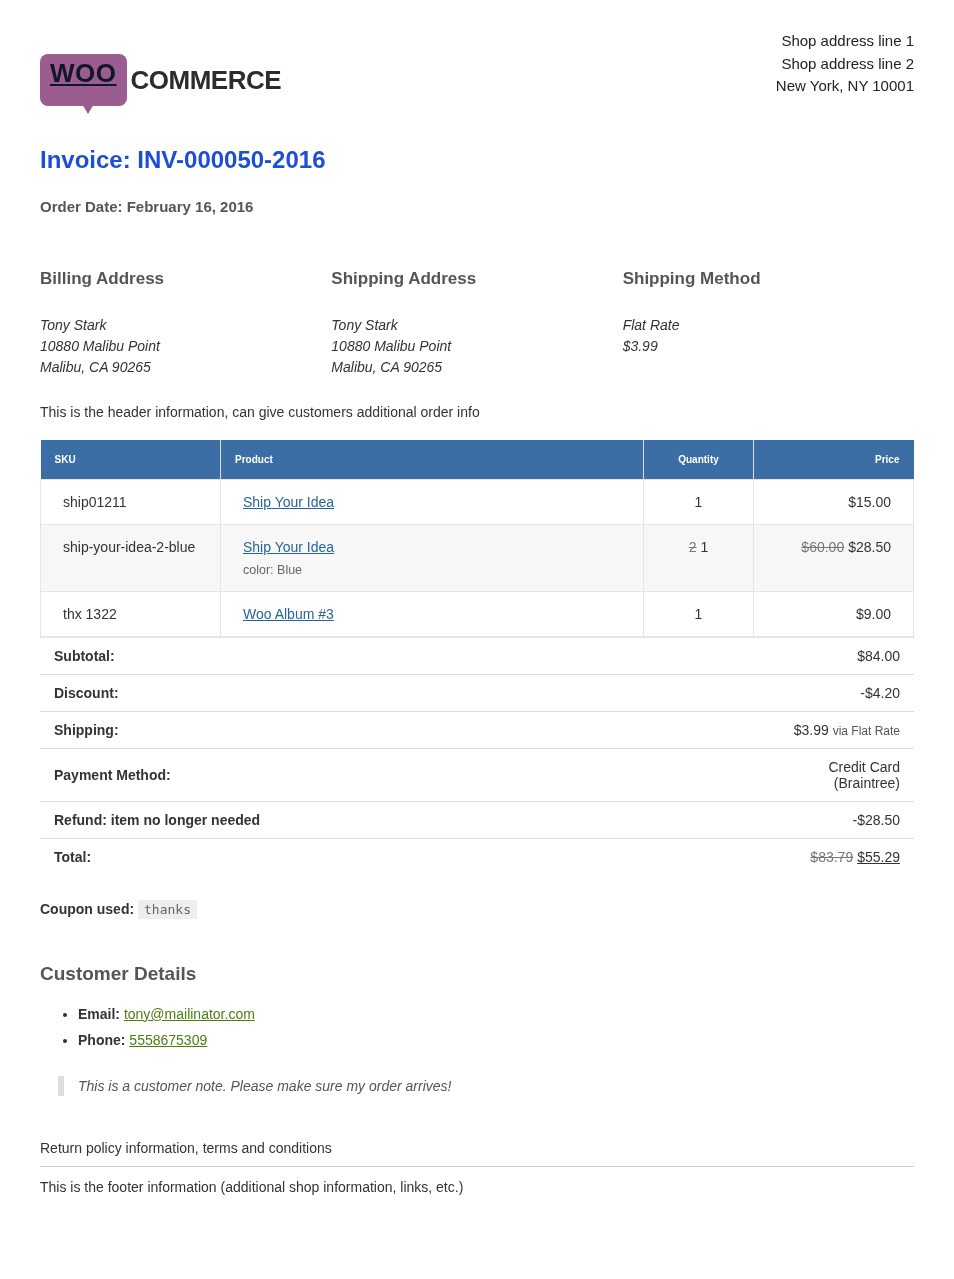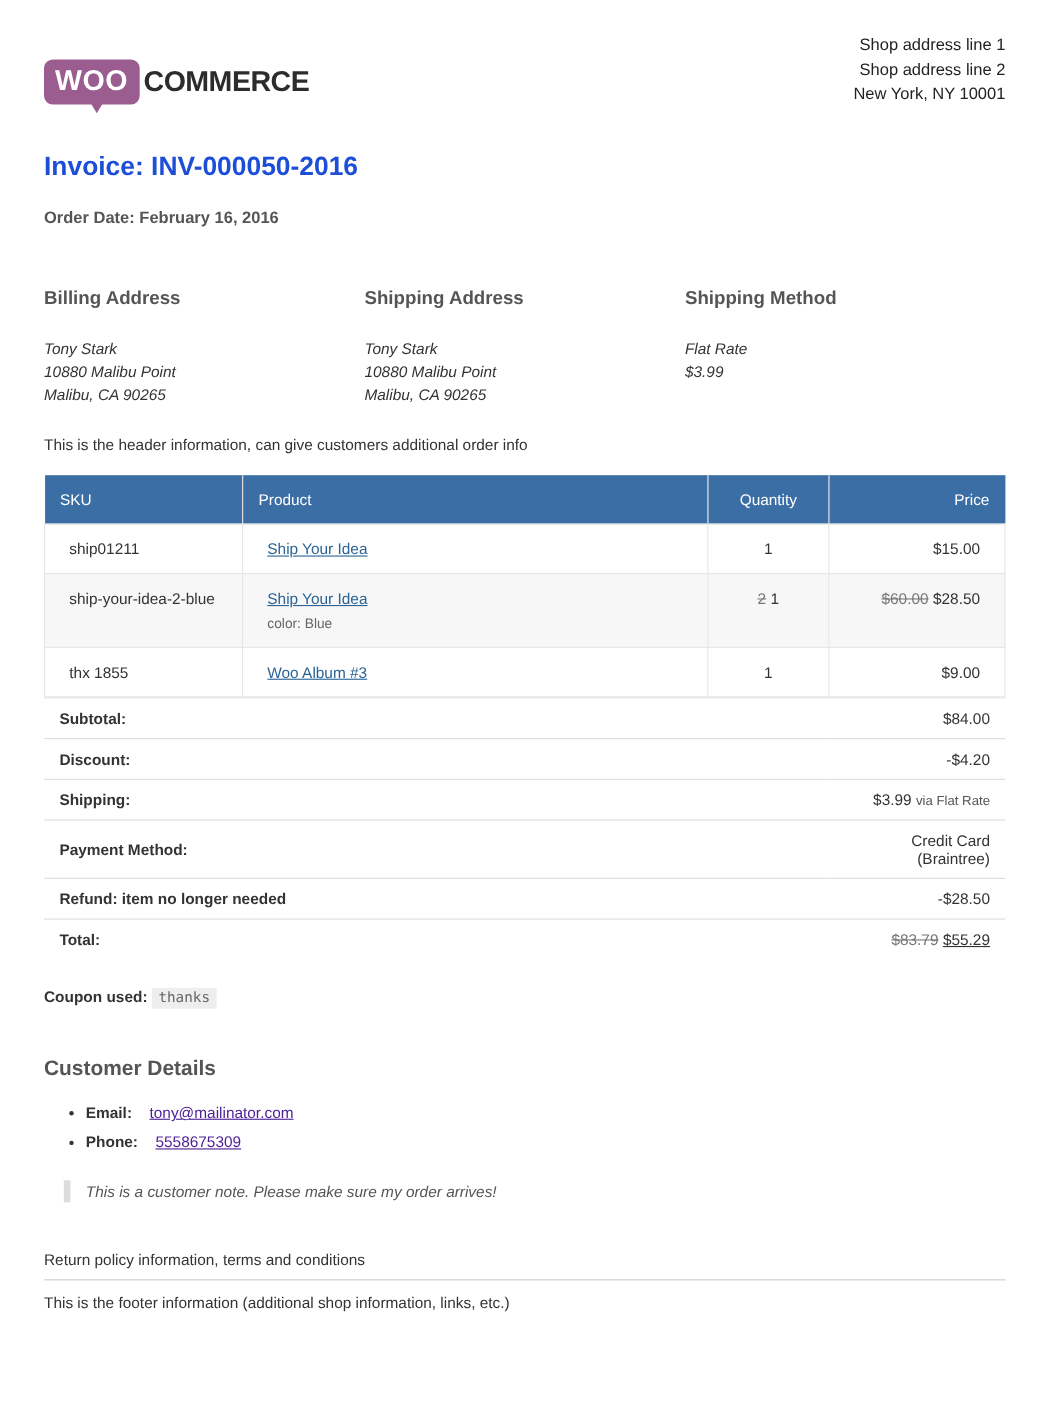--- a/index.html
+++ b/index.html
@@ -24,28 +24,29 @@
     align-items: flex-start;
   }
   .logo {
     display: flex;
     align-items: center;
     gap: 2px;
     margin-top: 24px;
   }
   .logo-bubble {
     background: #9b5c8f;
-    color: #ffffff;
+    color: #0f172a;
     font-weight: 900;
     font-size: 26px;
-    padding: 6px 10px 9px 10px;
+    padding: 6px 10px 20px 10px;
     border-radius: 8px;
     position: relative;
     letter-spacing: 0.5px;
     line-height: 1;
+    text-decoration: underline;
   }
   .logo-bubble::after {
     content: '';
     position: absolute;
     bottom: -8px;
     left: 42px;
     width: 0; height: 0;
     border-left: 6px solid transparent;
     border-right: 6px solid transparent;
     border-top: 10px solid #9b5c8f;
@@ -99,22 +100,22 @@
     color: #333;
   }
   table.items {
     width: 100%;
     border-collapse: collapse;
     margin-top: 20px;
   }
   table.items thead th {
     background: #3a6ea5;
     color: #fff;
-    font-weight: 400;
-    font-size: 14px;
+    font-weight: 700;
+    font-size: 10px;
     text-align: left;
     padding: 14px 14px;
     border-right: 1px solid #dddddd;
   }
   table.items thead th:last-child { border-right: none; }
   table.items thead th.num { text-align: right; }
   table.items thead th.qty { text-align: center; width: 110px;}
   table.items thead th.sku { width: 180px; }
   table.items thead th.price { width: 160px; }
   table.items tbody td {
@@ -160,21 +161,21 @@
     font-size: 19px;
     font-weight: 700;
     color: #555;
   }
   ul.deets {
     margin: 14px 0 0 0;
     padding-left: 38px;
     line-height: 1.9;
   }
   ul.deets li { font-size: 14px; }
-  ul.deets a { color: #4c1d95; text-decoration: underline; margin-left: 12px; }
+  ul.deets a { color: #4d7c0f; text-decoration: underline; }
   blockquote.note {
     border-left: 6px solid #ddd;
     margin: 22px 0 0 18px;
     padding: 2px 0 2px 14px;
     font-style: italic;
     color: #555;
     font-size: 14px;
   }
   .policy {
     margin-top: 44px;
@@ -258,21 +259,21 @@
           <div class="meta">color: Blue</div>
         </td>
         <td class="qty">
           <span class="strike">2</span><span>1</span>
         </td>
         <td class="price">
           <span class="strike">$60.00</span><span>$28.50</span>
         </td>
       </tr>
       <tr>
-        <td>thx 1855</td>
+        <td>thx 1322</td>
         <td><a class="plink" href="#">Woo Album #3</a></td>
         <td class="qty">1</td>
         <td class="price">$9.00</td>
       </tr>
     </tbody>
   </table>
 
   <table class="totals">
     <tbody>
         <tr>

